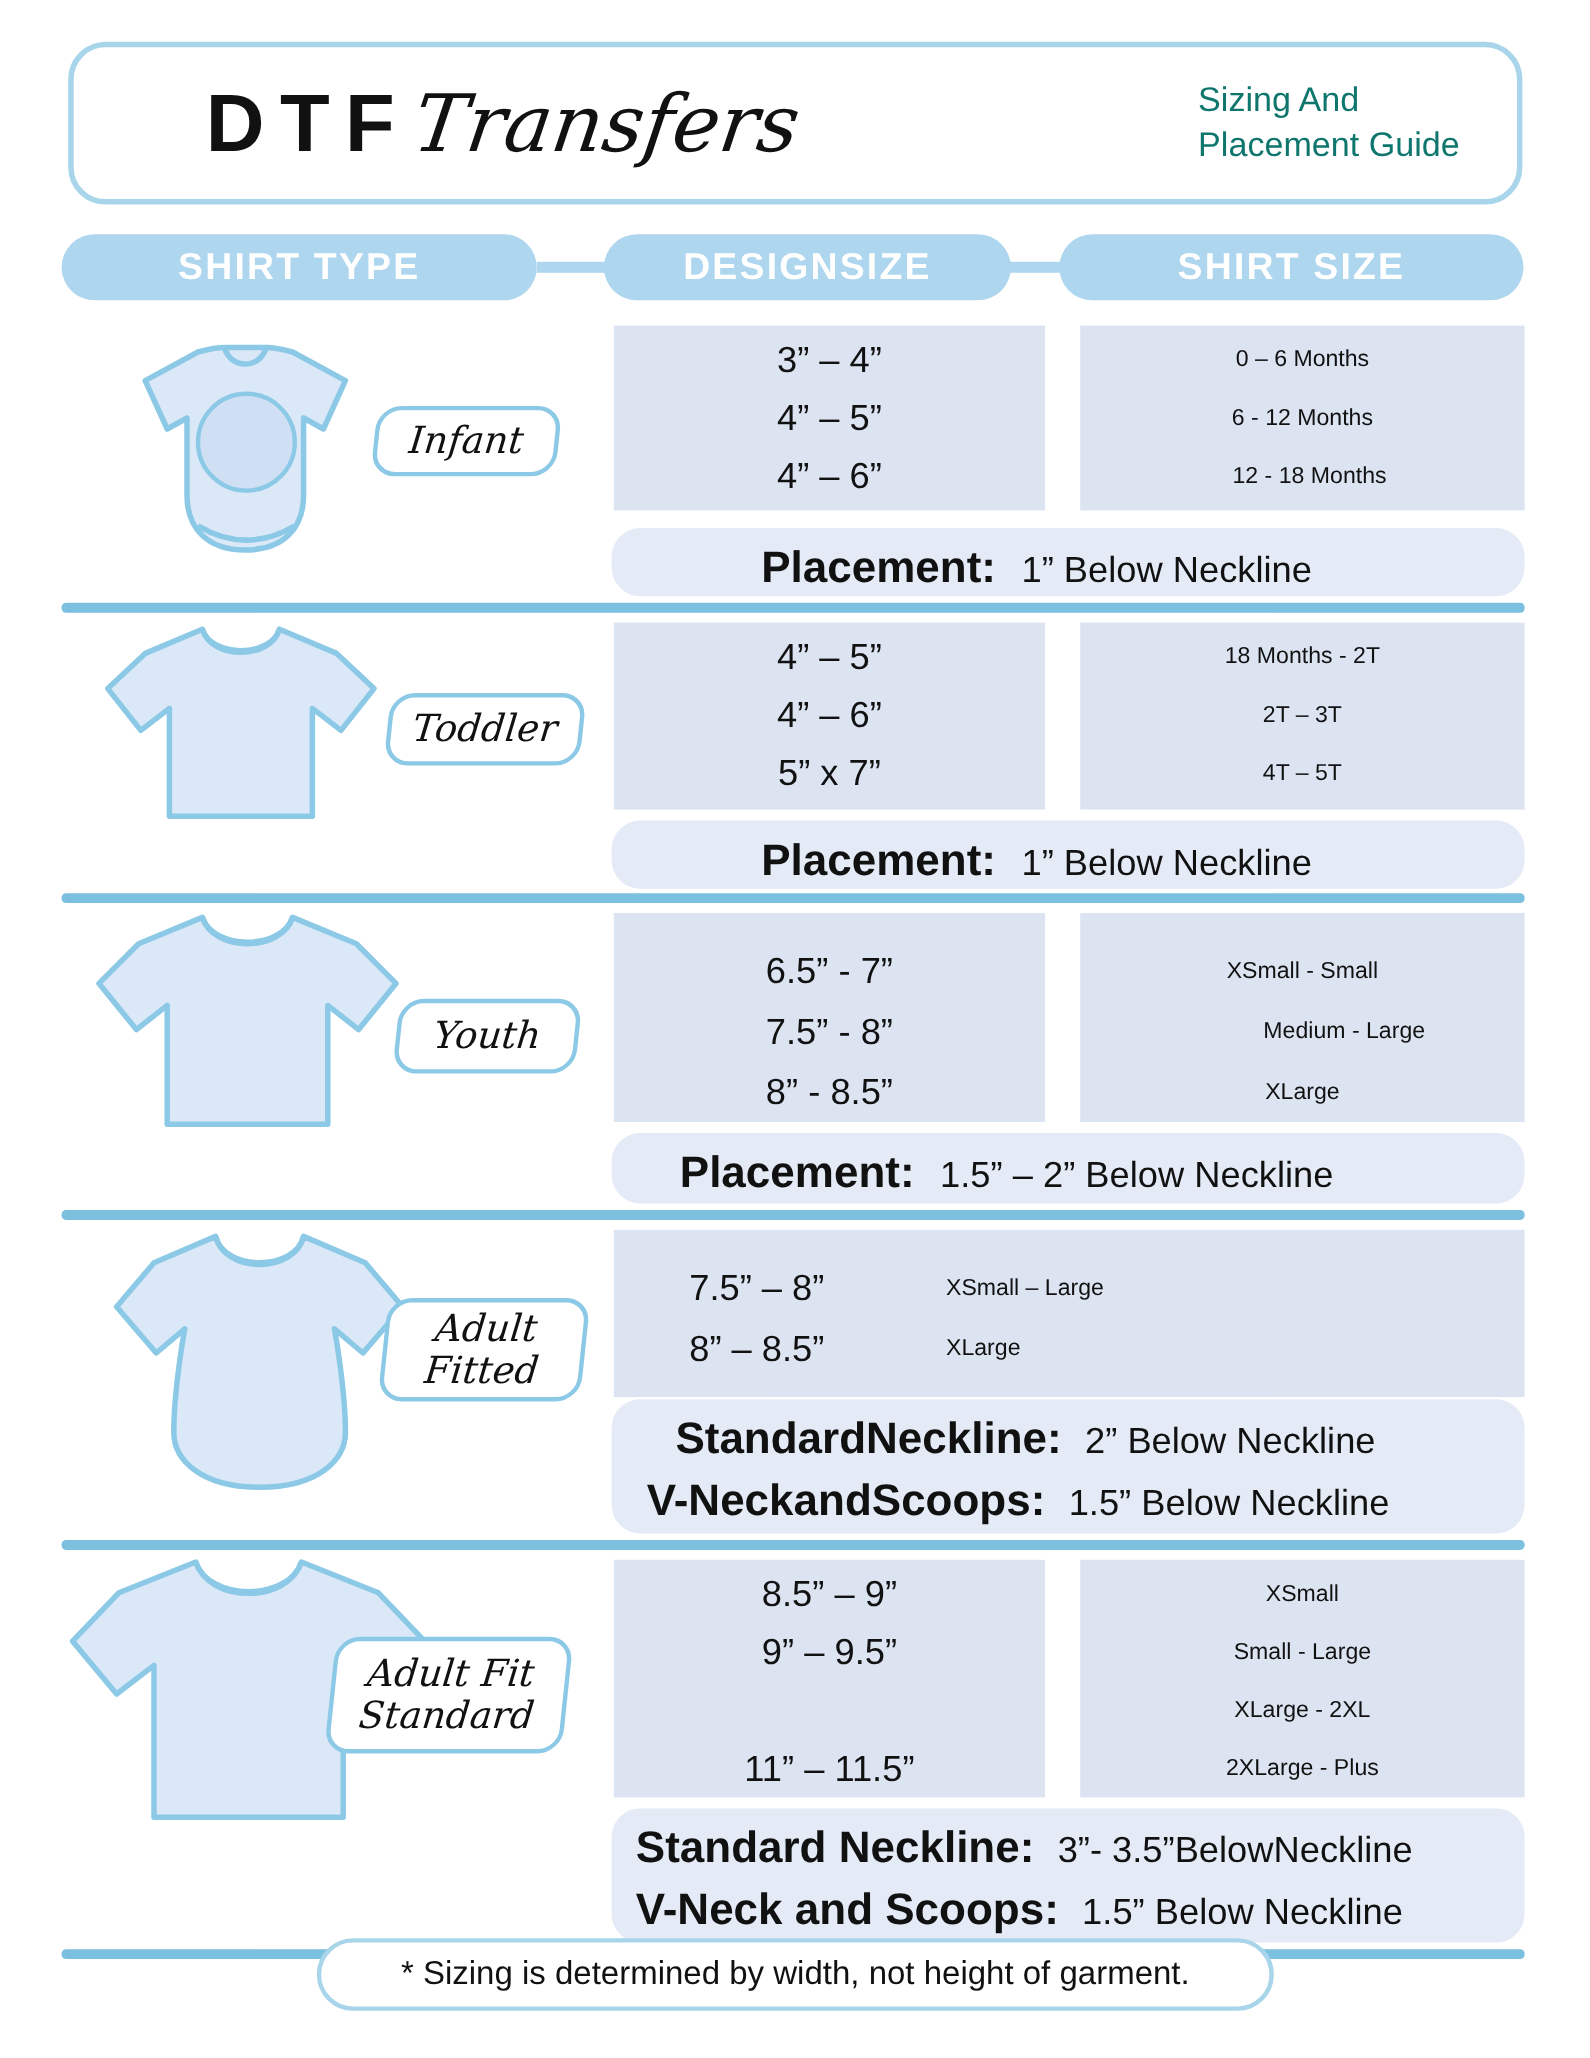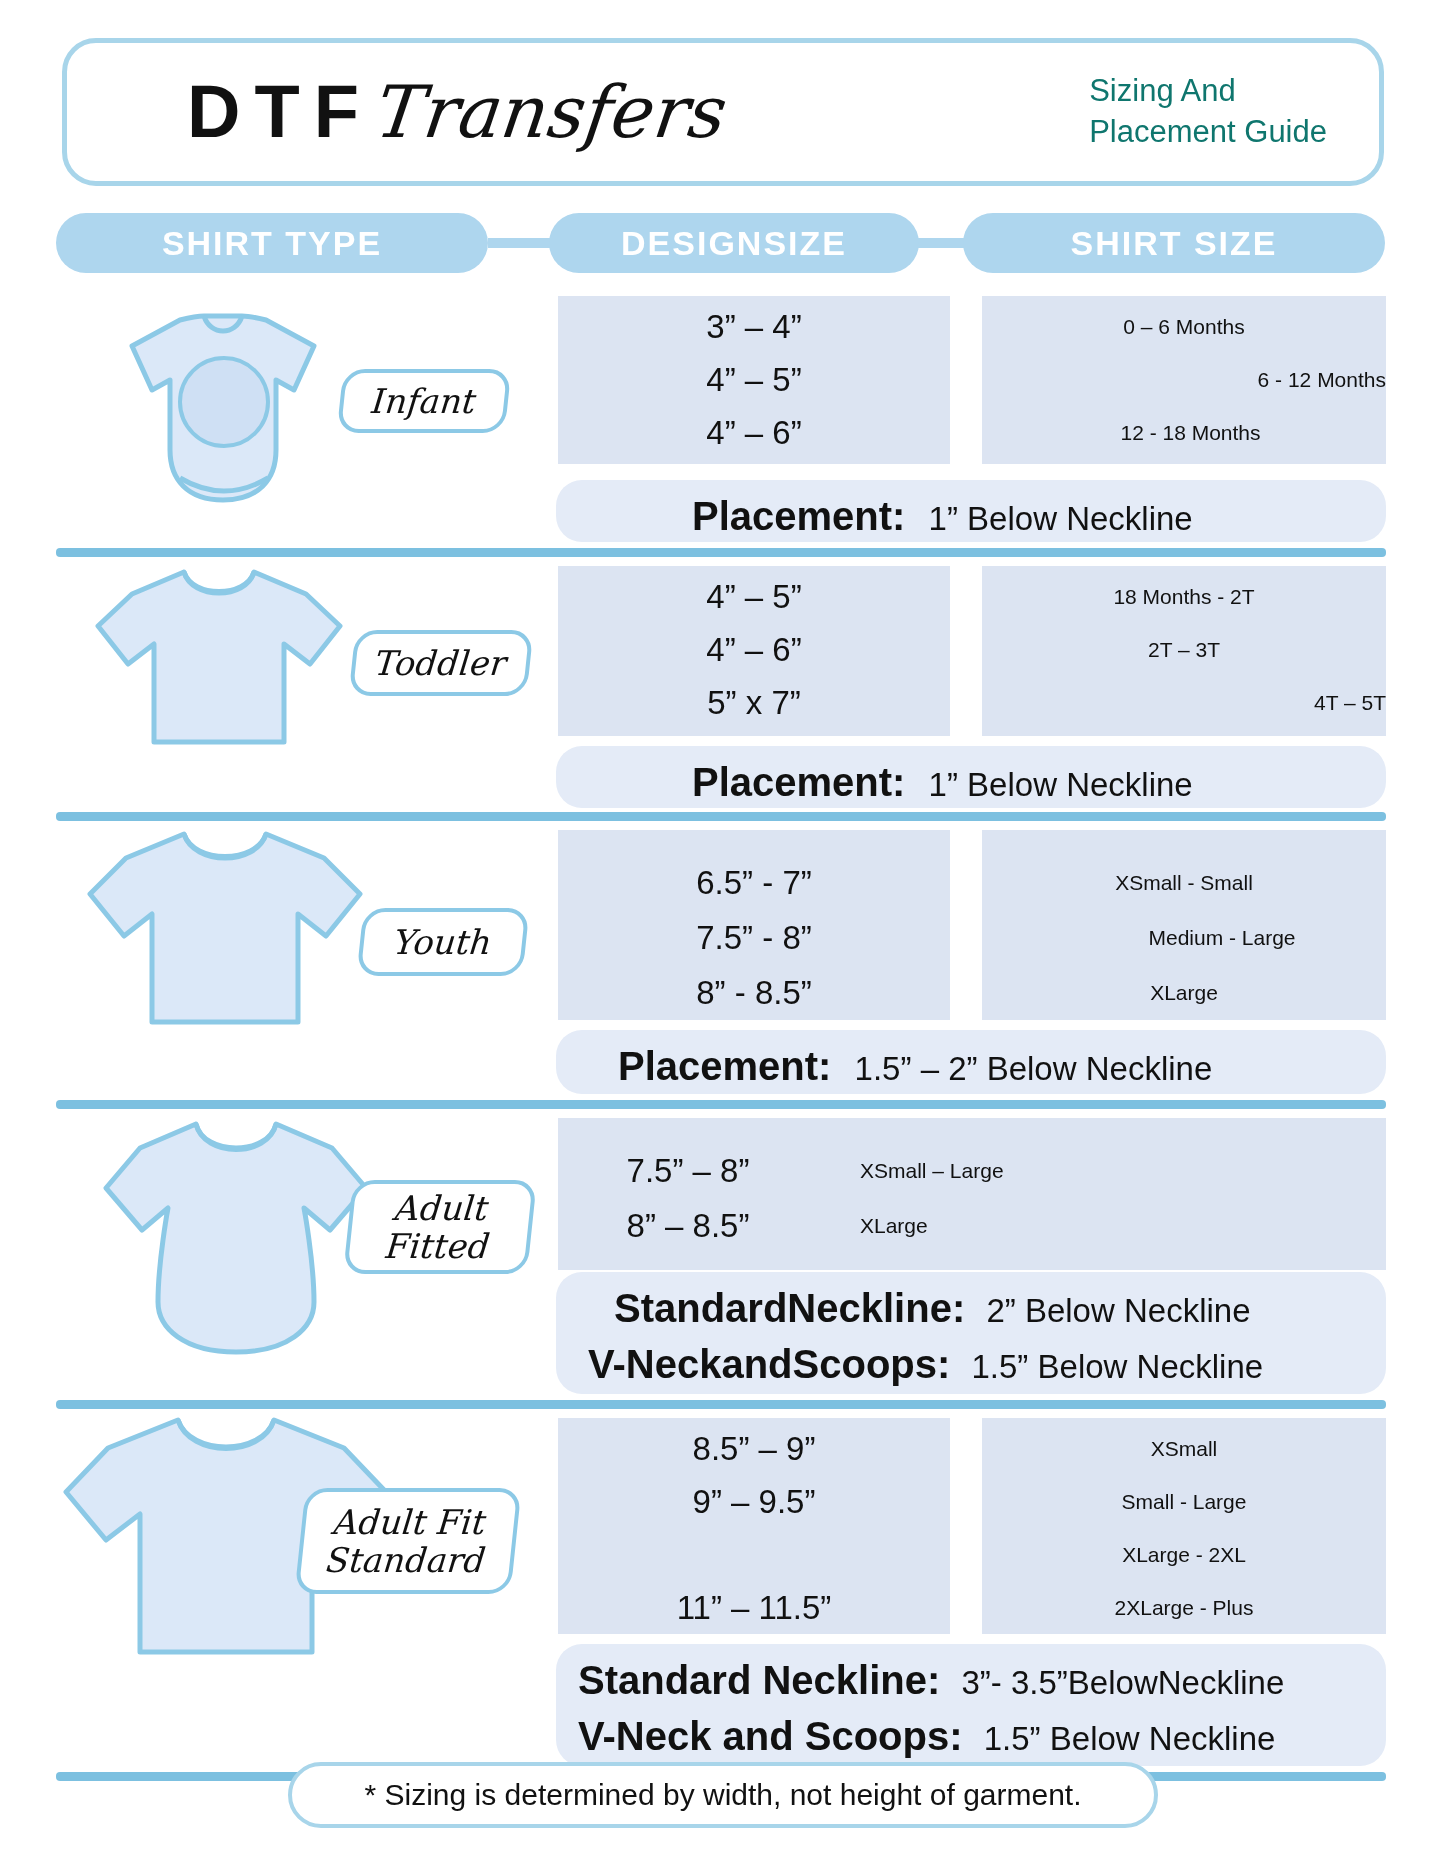--- a/index.html
+++ b/index.html
@@ -197,21 +197,21 @@
 
   <div class="namepill" style="left:340px; top:369px; width:168px; height:64px;">
     <span>Infant</span>
   </div>
 
   <div class="cell" style="left:558px; top:300px; width:392px;">3” – 4”</div>
   <div class="cell" style="left:558px; top:353px; width:392px;">4” – 5”</div>
   <div class="cell" style="left:558px; top:406px; width:392px;">4” – 6”</div>
 
   <div class="cell size-col" style="left:982px; top:300px; width:404px;">0 – 6 Months</div>
-  <div class="cell size-col" style="left:982px; top:353px; width:404px;text-align:right;">6 - 12 Months</div>
+  <div class="cell size-col" style="left:982px; top:353px; width:404px;">6 - 12 Months</div>
   <div class="cell size-col" style="left:982px; top:406px; width:417px;">12 - 18 Months</div>
 
   <div class="placement" style="left:692px; top:494px;">
     <b>Placement:</b>
     <span style="margin-left:14px;">1” Below Neckline</span>
   </div>
 
   <div class="sep" style="top:548px;"></div>
 
   <div class="tint" style="left:558px; top:566px; width:392px; height:170px;"></div>
@@ -226,21 +226,21 @@
   <div class="namepill" style="left:352px; top:630px; width:178px; height:66px;">
     <span>Toddler</span>
   </div>
 
   <div class="cell" style="left:558px; top:570px; width:392px;">4” – 5”</div>
   <div class="cell" style="left:558px; top:623px; width:392px;">4” – 6”</div>
   <div class="cell" style="left:558px; top:676px; width:392px;">5” x 7”</div>
 
   <div class="cell size-col" style="left:982px; top:570px; width:404px;">18 Months - 2T</div>
   <div class="cell size-col" style="left:982px; top:623px; width:404px;">2T – 3T</div>
-  <div class="cell size-col" style="left:982px; top:676px; width:404px;text-align:right;">4T – 5T</div>
+  <div class="cell size-col" style="left:982px; top:676px; width:404px;">4T – 5T</div>
 
   <div class="placement" style="left:692px; top:760px;">
     <b>Placement:</b>
     <span style="margin-left:14px;">1” Below Neckline</span>
   </div>
 
   <div class="sep" style="top:812px;"></div>
 
   <div class="tint" style="left:558px; top:830px; width:392px; height:190px;"></div>
   <div class="tint" style="left:982px; top:830px; width:404px; height:190px;"></div>

